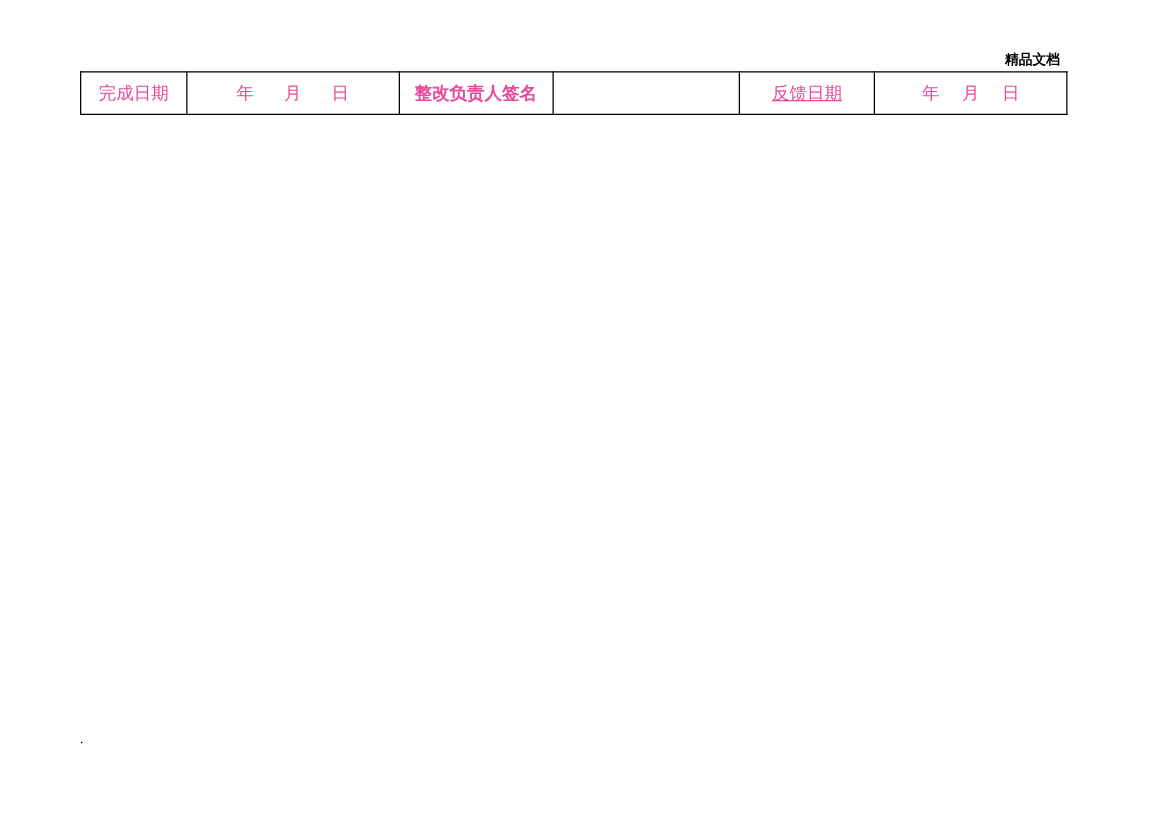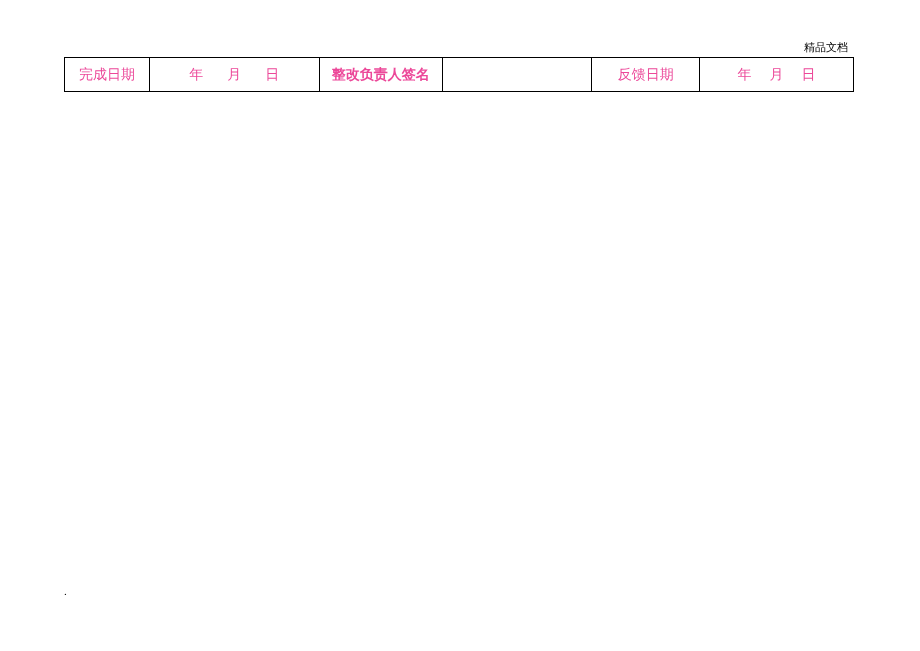--- a/index.html
+++ b/index.html
@@ -13,20 +13,21 @@
       background: #ffffff;
       font-family: "SimSun", "宋体", serif;
       position: relative;
     }
     .header-label {
       position: absolute;
       top: 40px;
       right: 72px;
       font-size: 11px;
       color: #000;
+      font-weight: bold;
     }
     .form-table {
       position: absolute;
       top: 57px;
       left: 64px;
       border-collapse: collapse;
       width: 790px;
     }
     .form-table td {
       border: 1px solid #000;
@@ -34,21 +35,21 @@
       text-align: center;
       vertical-align: middle;
       font-size: 14px;
       color: #ec4899;
       padding: 0 1px;
     }
     .cell-label-1 { width: 85px; }
     .cell-date-1 { width: 170px; }
     .cell-label-2 { width: 123px; font-weight: bold; }
     .cell-sign { width: 150px; }
-    .cell-label-3 { width: 108px; }
+    .cell-label-3 { width: 108px; text-decoration: underline; }
     .cell-date-2 { width: 154px; }
     .date-parts {
       display: flex;
       justify-content: center;
       gap: 24px;
     }
     .date-parts-2 {
       display: flex;
       justify-content: center;
       gap: 18px;

